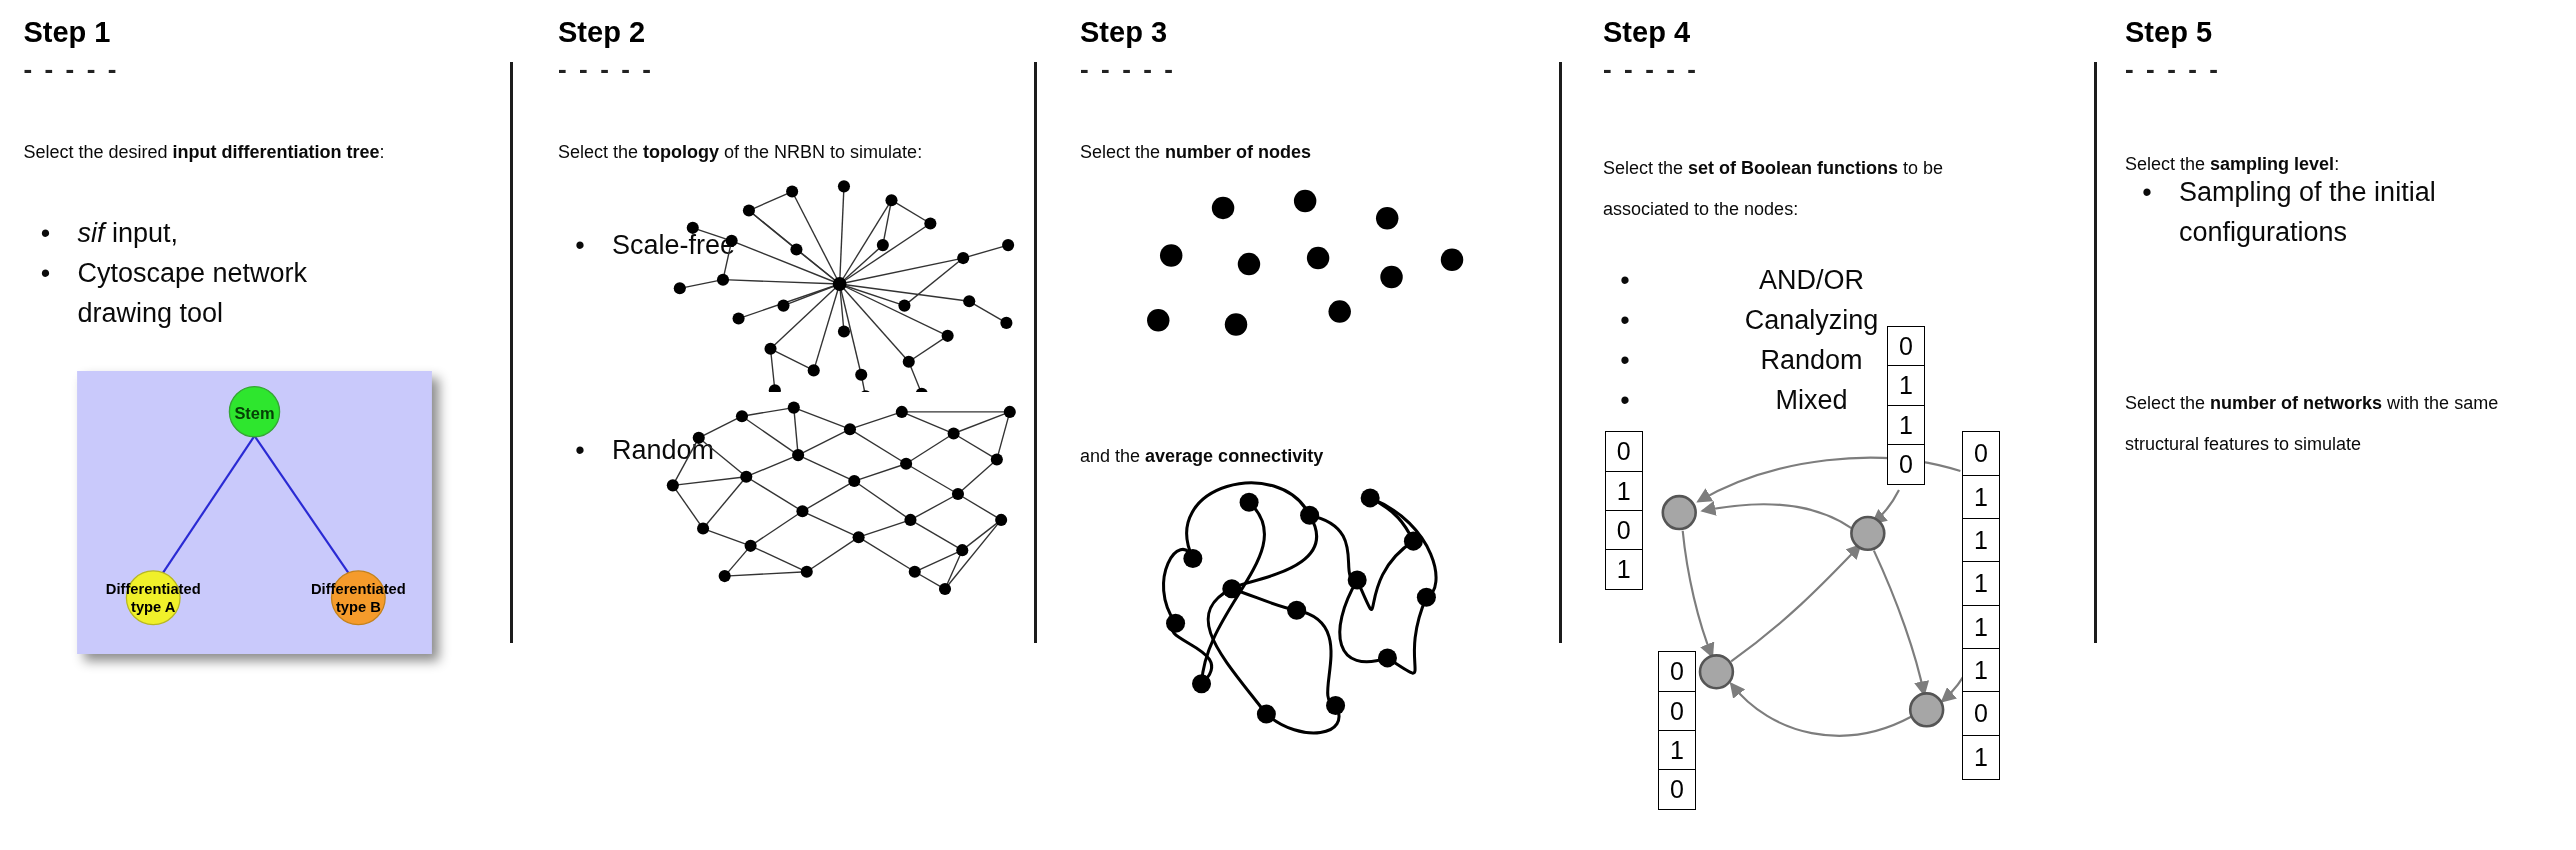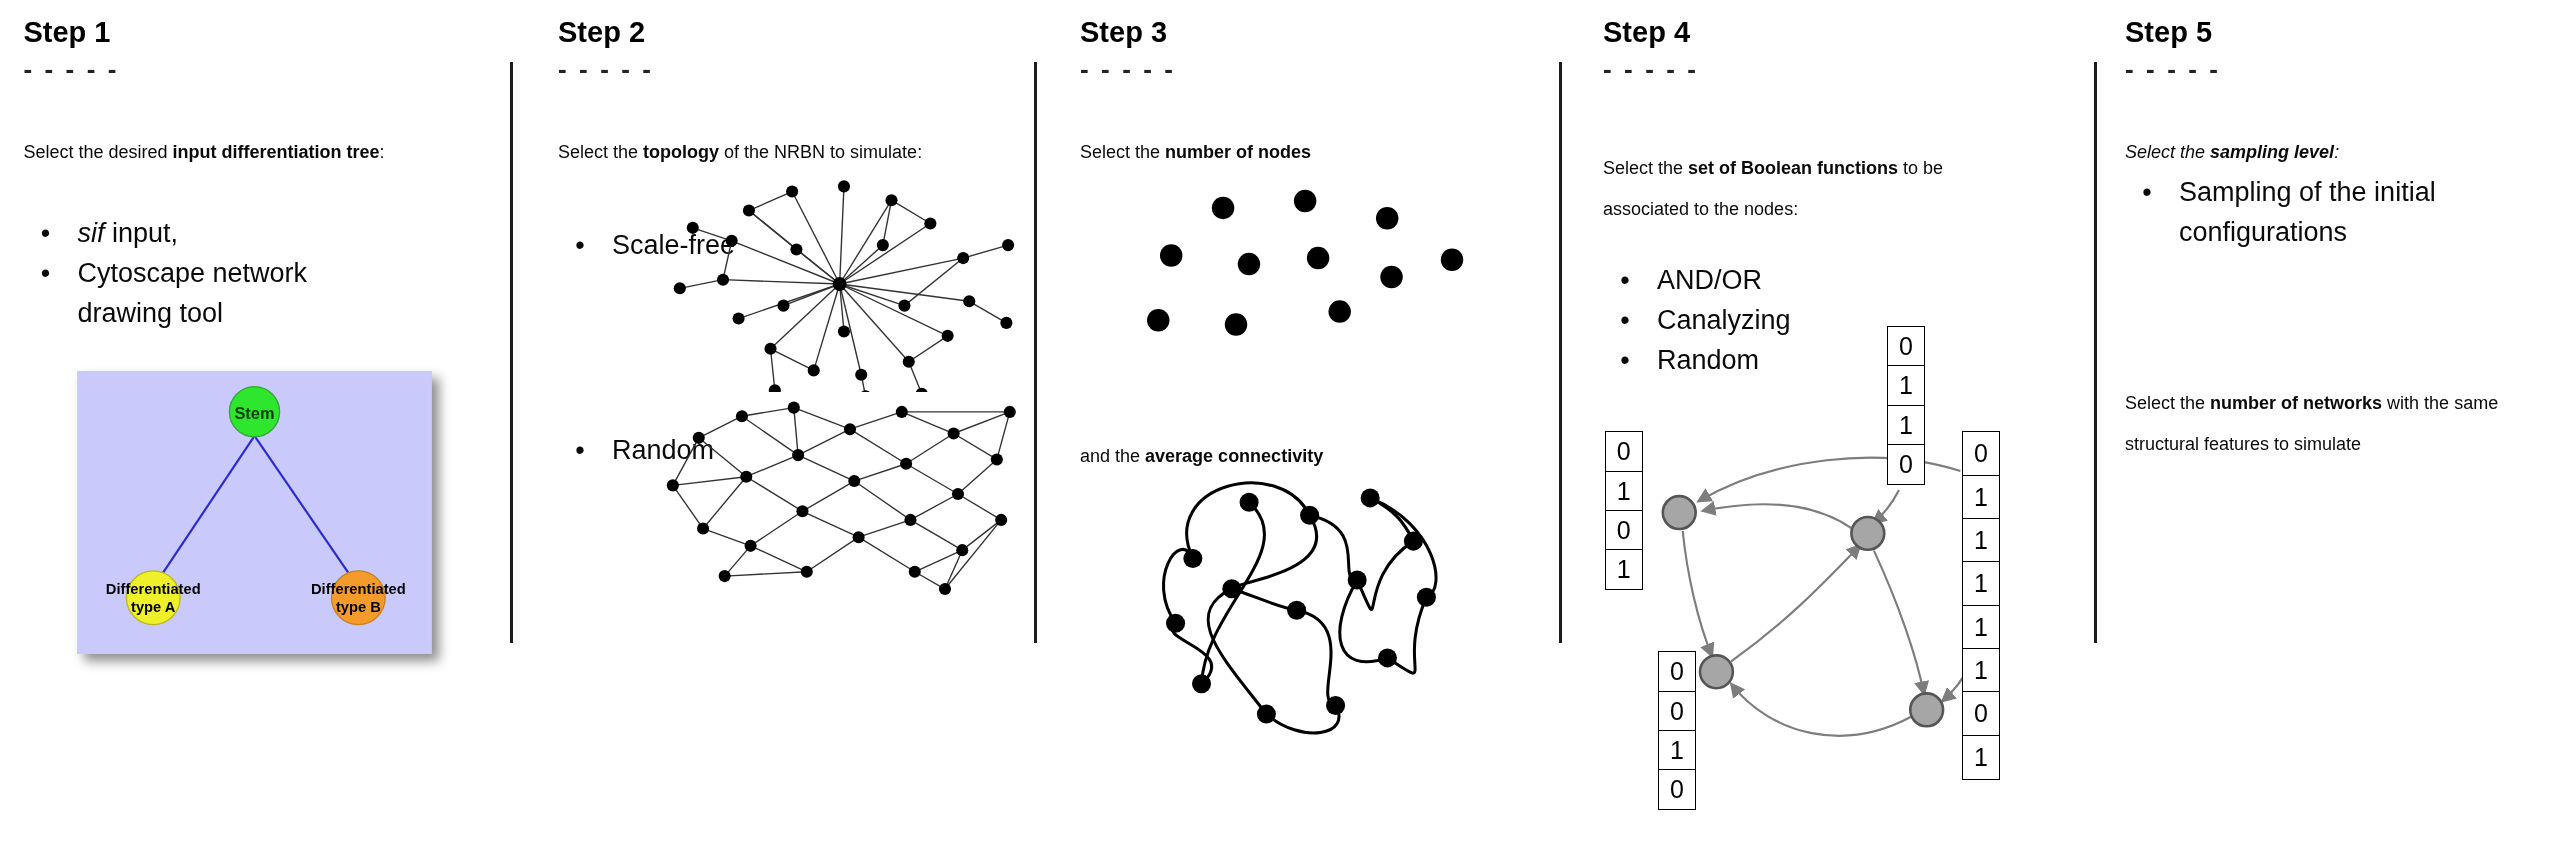--- a/index.html
+++ b/index.html
@@ -285,24 +285,25 @@
     </svg>
   </div>
 </div>
 
 <div class="divider" style="left:1559px;"></div>
 
 <div class="col" style="left:1603px;width:472px;">
   <div class="step-title">Step 4</div>
   <div class="dashes">- - - - -</div>
   <div class="para" style="top:132px;width:415px;"><span>Select the </span><span class="b">set of Boolean functions</span><span> to be associated to the nodes:</span></div>
-  <div class="bullets" style="top:244px;width:363px;">
+  <div class="bullets" style="top:244px;width:363px;text-align:center;">
     <div class="bullet"><span>AND/OR</span></div>
     <div class="bullet"><span>Canalyzing</span></div>
     <div class="bullet"><span>Random</span></div>
+    <div class="bullet"><span>Mixed</span></div>
   </div>
 
   <div class="bool-fig">
     <svg width="489" height="526" viewBox="0 0 565 608">
       <defs>
         <marker id="arr" viewBox="0 0 10 10" refX="8.5" refY="5" markerWidth="7" markerHeight="7" orient="auto-start-reverse">
           <path d="M0,0 L10,5 L0,10 z" fill="#7d7d7d"></path>
         </marker>
       </defs>
       <g stroke="#7d7d7d" stroke-width="2.5" fill="none">
@@ -355,19 +356,19 @@
       <div class="cell" style="height:45px;">1</div>
     </div>
   </div>
 </div>
 
 <div class="divider" style="left:2094px;"></div>
 
 <div class="col" style="left:2125px;width:441px;">
   <div class="step-title">Step 5</div>
   <div class="dashes">- - - - -</div>
-  <div class="para" style="top:116px;width:407px;font-style:italic;"><span>Select the </span><span class="b">sampling level</span><span>:</span></div>
+  <div class="para" style="top:128px;width:407px;"><span>Select the </span><span class="b">sampling level</span><span>:</span></div>
   <div class="bullets" style="top:156px;width:441px;">
     <div class="bullet"><span>Sampling of the initial configurations</span></div>
   </div>
   <div class="para" style="top:367px;width:407px;"><span>Select the </span><span class="b">number of networks</span><span> with the same structural features to simulate</span></div>
 </div>
 
 
 </body></html>

